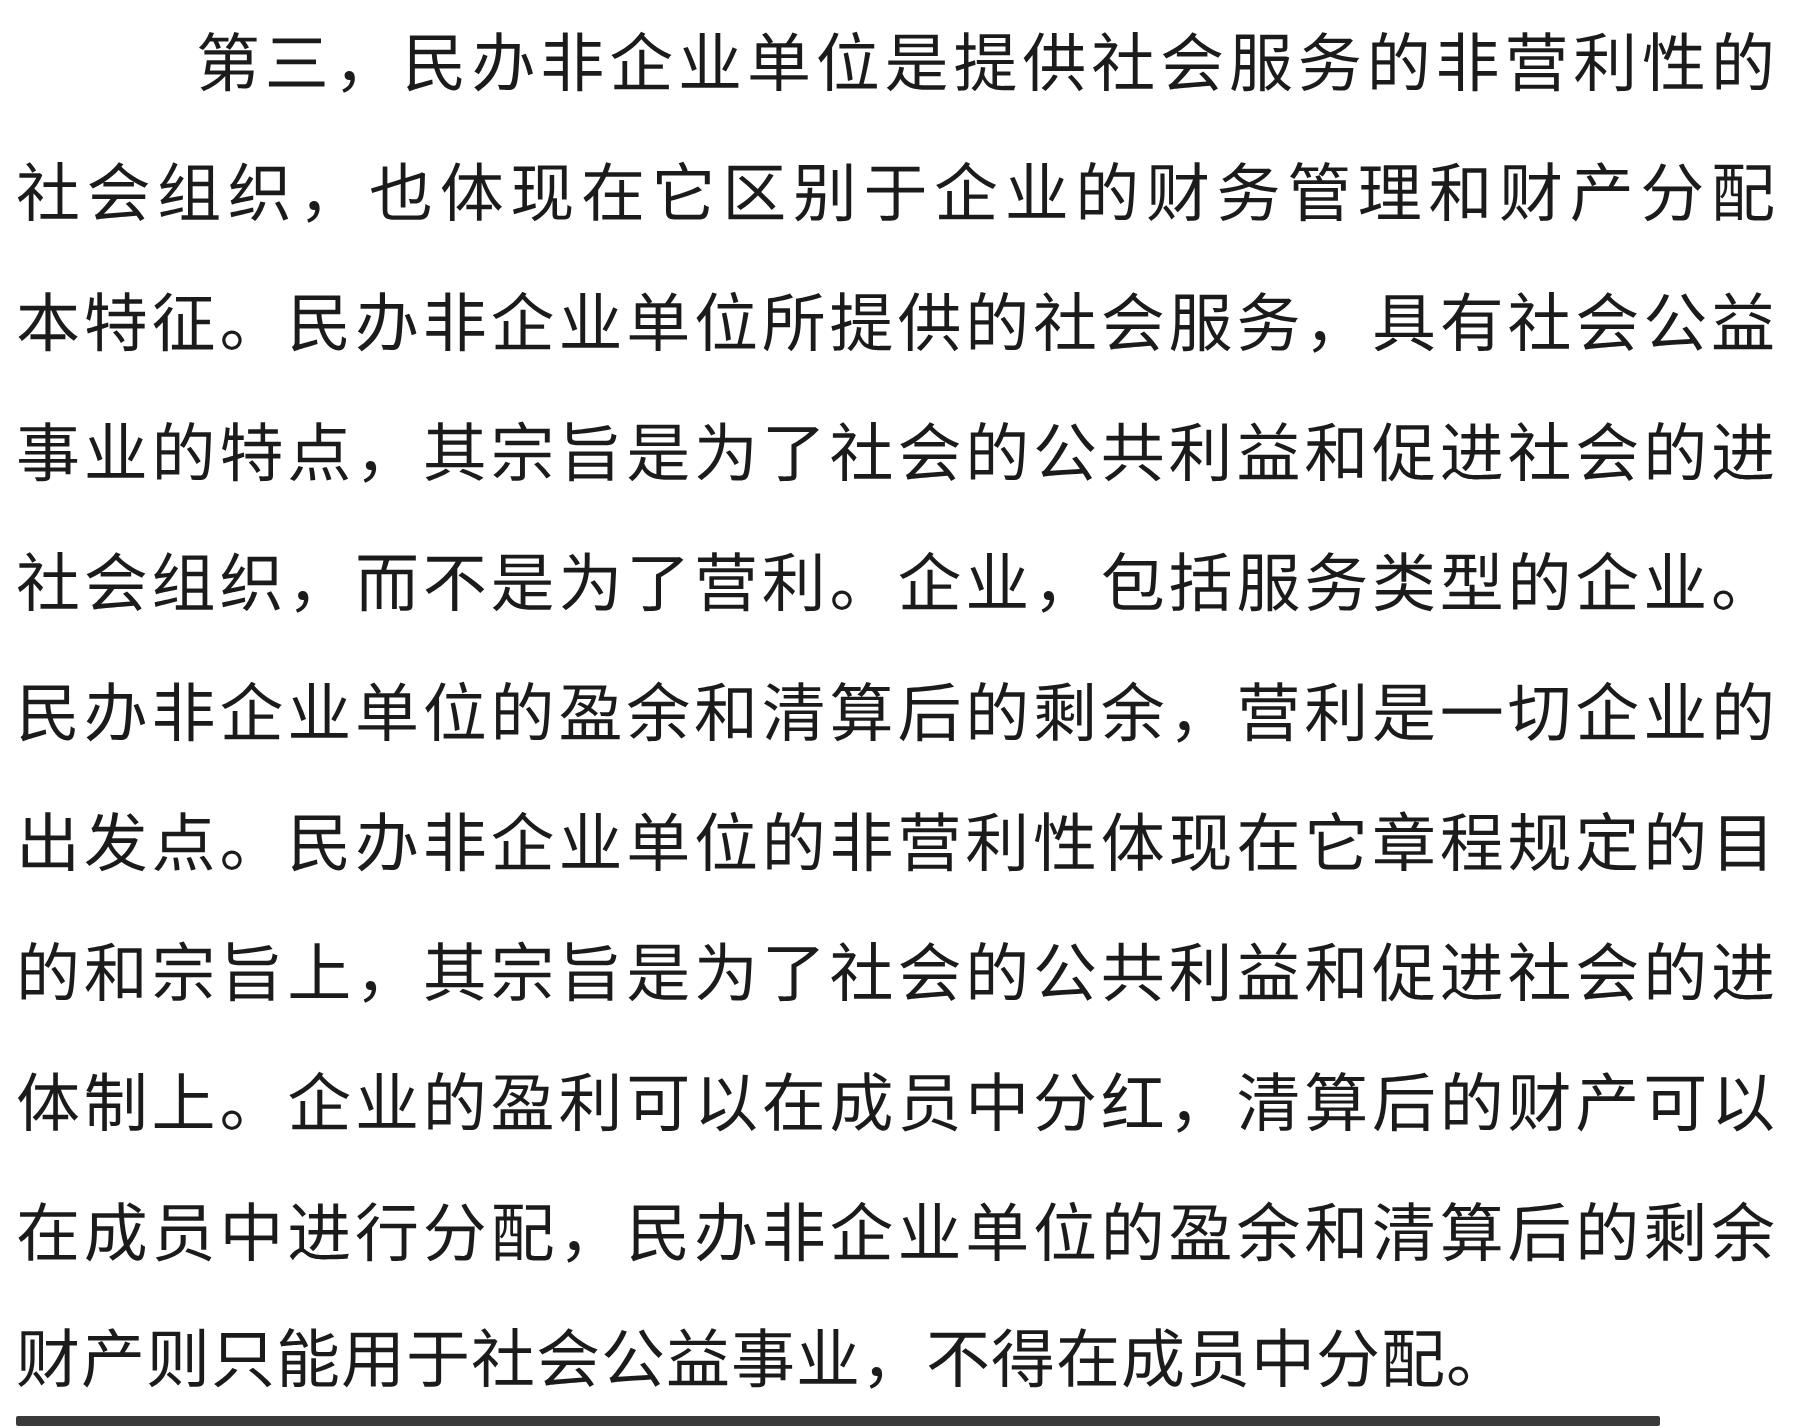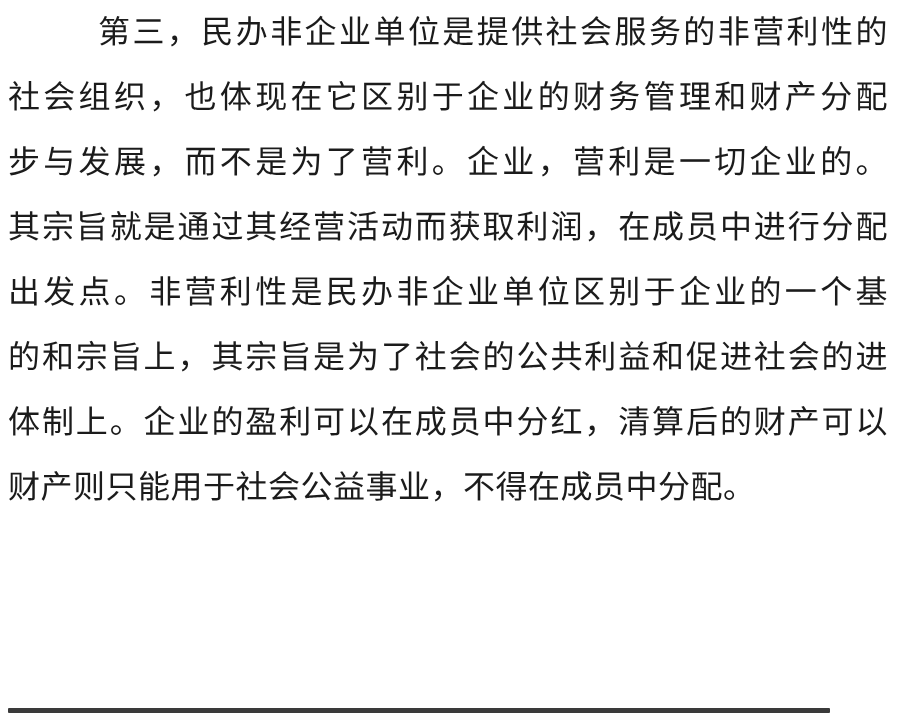--- a/index.html
+++ b/index.html
@@ -31,41 +31,45 @@
     text-justify: inter-character;
     letter-spacing: 0.5px;
     overflow: hidden;
   }
   .text-line.first {
     padding-left: 90px;
   }
   .text-line.last {
     text-align: right;
     text-align-last: left;
+    font-family: Liberation Mono, monospace;
   }
   .cropped-bar {
     position: absolute;
     left: 8px;
     top: 708px;
     width: 822px;
     height: 5px;
     background: #3a3a3a;
     border-radius: 1px;
   }
 </style>
 </head>
 <body>
 
 <div class="page" style="color: rgb(27, 27, 27); background-color: rgb(255, 255, 255);">
 
   <div class="paragraph">
     <div class="text-line first">第三，民办非企业单位是提供社会服务的非营利性的</div>
     <div class="text-line">社会组织，也体现在它区别于企业的财务管理和财产分配</div>
-    <div class="text-line">步与发展，而不是为了营利。企业，营利是一切企业的。</div>
-    <div class="text-line">其宗旨就是通过其经营活动而获取利润，在成员中进行分配</div>
-    <div class="text-line">出发点。非营利性是民办非企业单位区别于企业的一个基</div>
+    <div class="text-line">本特征。民办非企业单位所提供的社会服务，具有社会公益</div>
+    <div class="text-line">事业的特点，其宗旨是为了社会的公共利益和促进社会的进</div>
+    <div class="text-line">社会组织，而不是为了营利。企业，包括服务类型的企业。</div>
+    <div class="text-line">民办非企业单位的盈余和清算后的剩余，营利是一切企业的</div>
+    <div class="text-line">出发点。民办非企业单位的非营利性体现在它章程规定的目</div>
     <div class="text-line">的和宗旨上，其宗旨是为了社会的公共利益和促进社会的进</div>
     <div class="text-line">体制上。企业的盈利可以在成员中分红，清算后的财产可以</div>
+    <div class="text-line">在成员中进行分配，民办非企业单位的盈余和清算后的剩余</div>
     <div class="text-line last">财产则只能用于社会公益事业，不得在成员中分配。</div>
   </div>
 
   <div class="cropped-bar" style="background-color: rgb(58, 58, 58);"></div>
 </div>
 
 </body></html>

